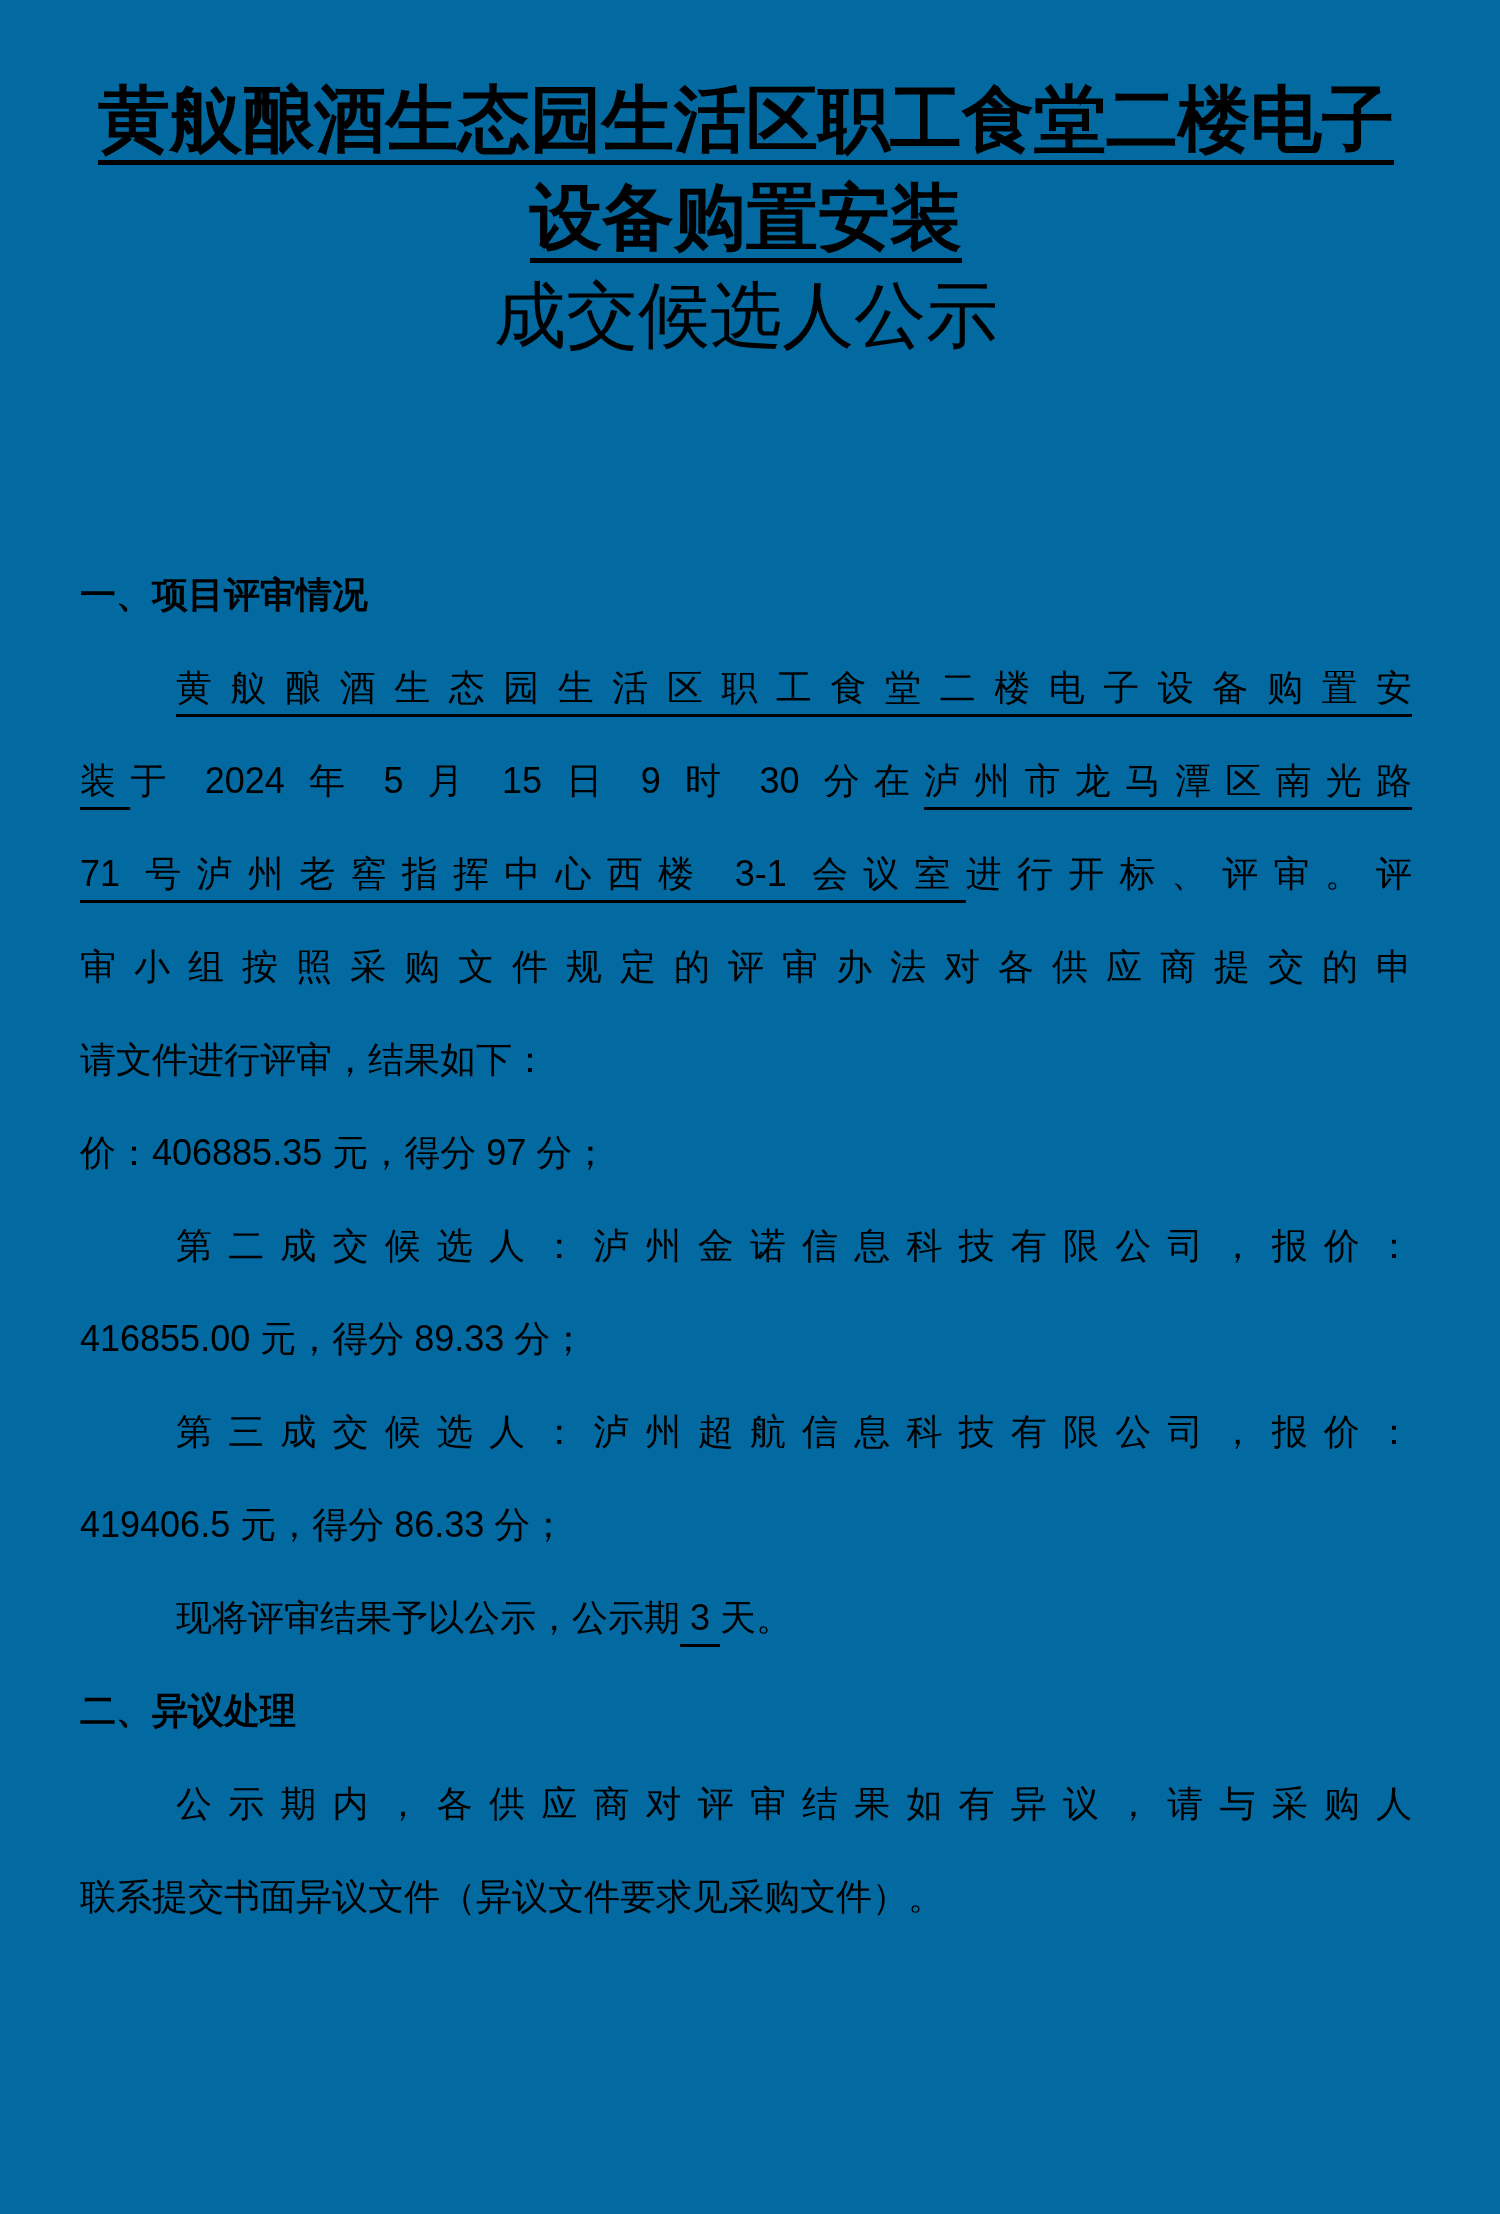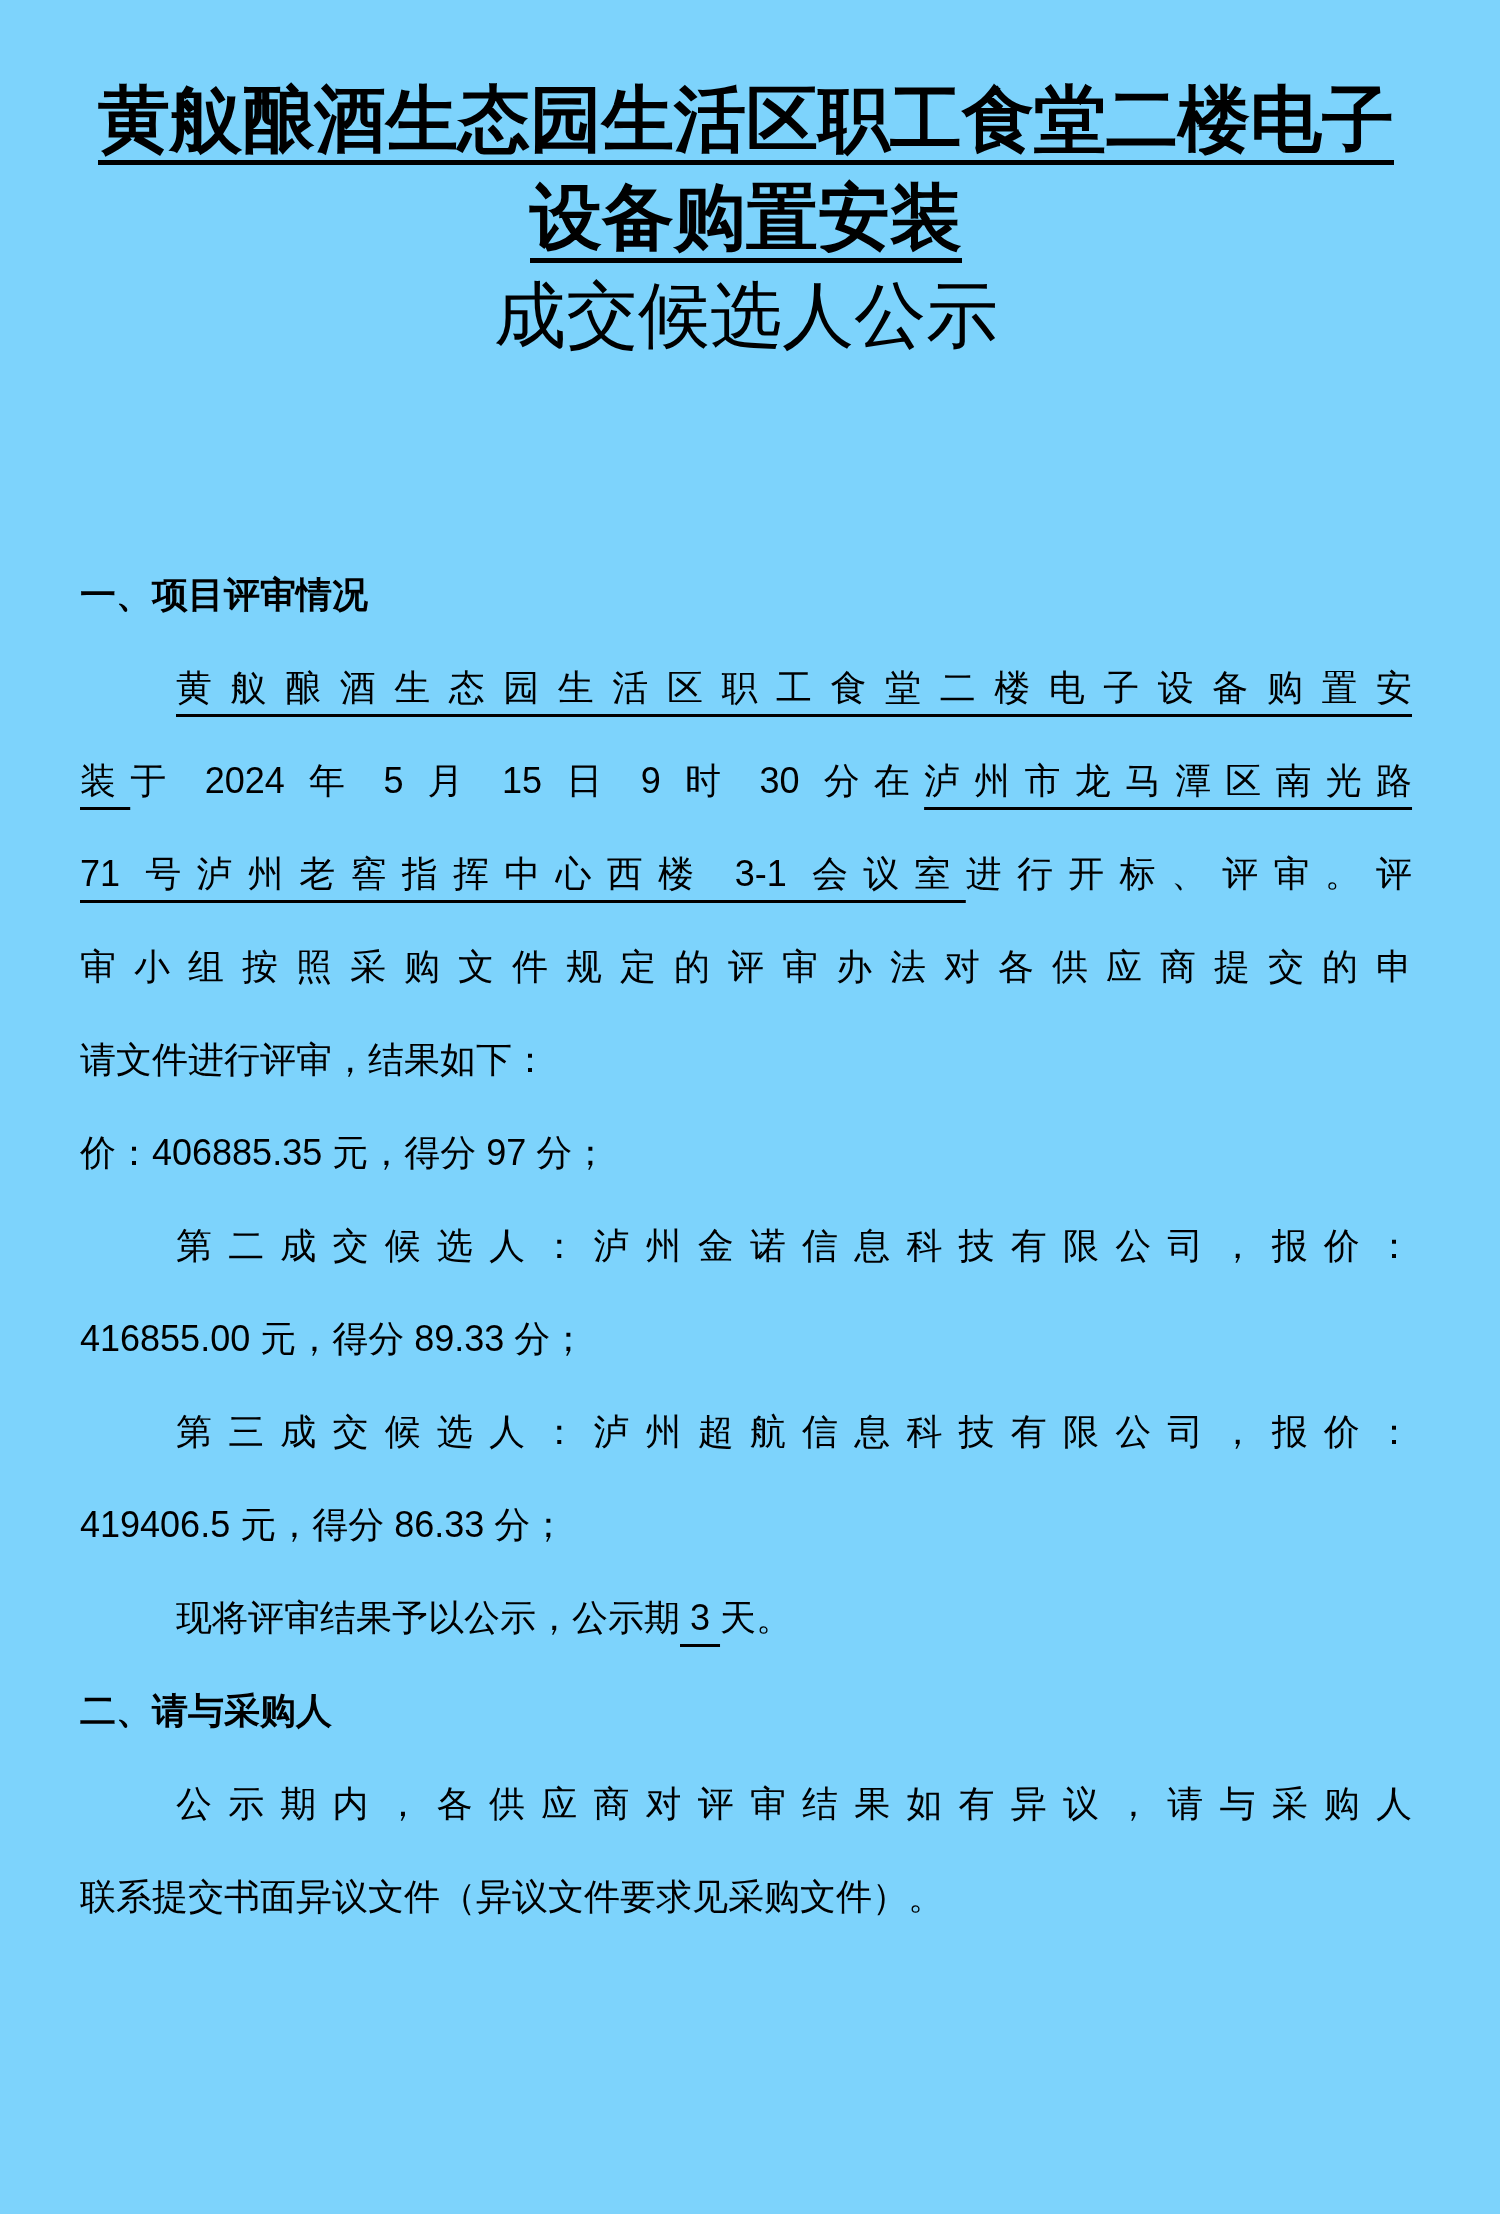--- a/index.html
+++ b/index.html
@@ -12,21 +12,21 @@
     height: 2214px;
     overflow: hidden;
     font-family: "Liberation Sans", sans-serif;
     color: #000000;
   }
   .page {
     box-sizing: border-box;
     width: 1500px;
     height: 2214px;
     padding: 70px 88px 0 80px;
-    background: #7dd3fc;
+    background: #0369a1;
   }
   
   .title-block {
     text-align: center;
     line-height: 98px;
   }
   .title-line {
     font-size: 72px;
     font-weight: 700;
   }
@@ -97,19 +97,19 @@
     <div class="line">价：406885.35 元，得分 97 分；</div>
 
     <div class="line just ind">第二成交候选人：泸州金诺信息科技有限公司，报价：</div>
     <div class="line">416855.00 元，得分 89.33 分；</div>
 
     <div class="line just ind">第三成交候选人：泸州超航信息科技有限公司，报价：</div>
     <div class="line">419406.5 元，得分 86.33 分；</div>
 
     <div class="line ind"><span>现将评审结果予以公示，公示期</span><span class="days"> 3 </span><span>天。</span></div>
 
-    <div class="sec-heading">二、请与采购人</div>
+    <div class="sec-heading">二、异议处理</div>
     <div class="line just ind">公示期内，各供应商对评审结果如有异议，请与采购人</div>
     <div class="line">联系提交书面异议文件（异议文件要求见采购文件）。</div>
 
 
   </div>
 </div>
 
 </body></html>

